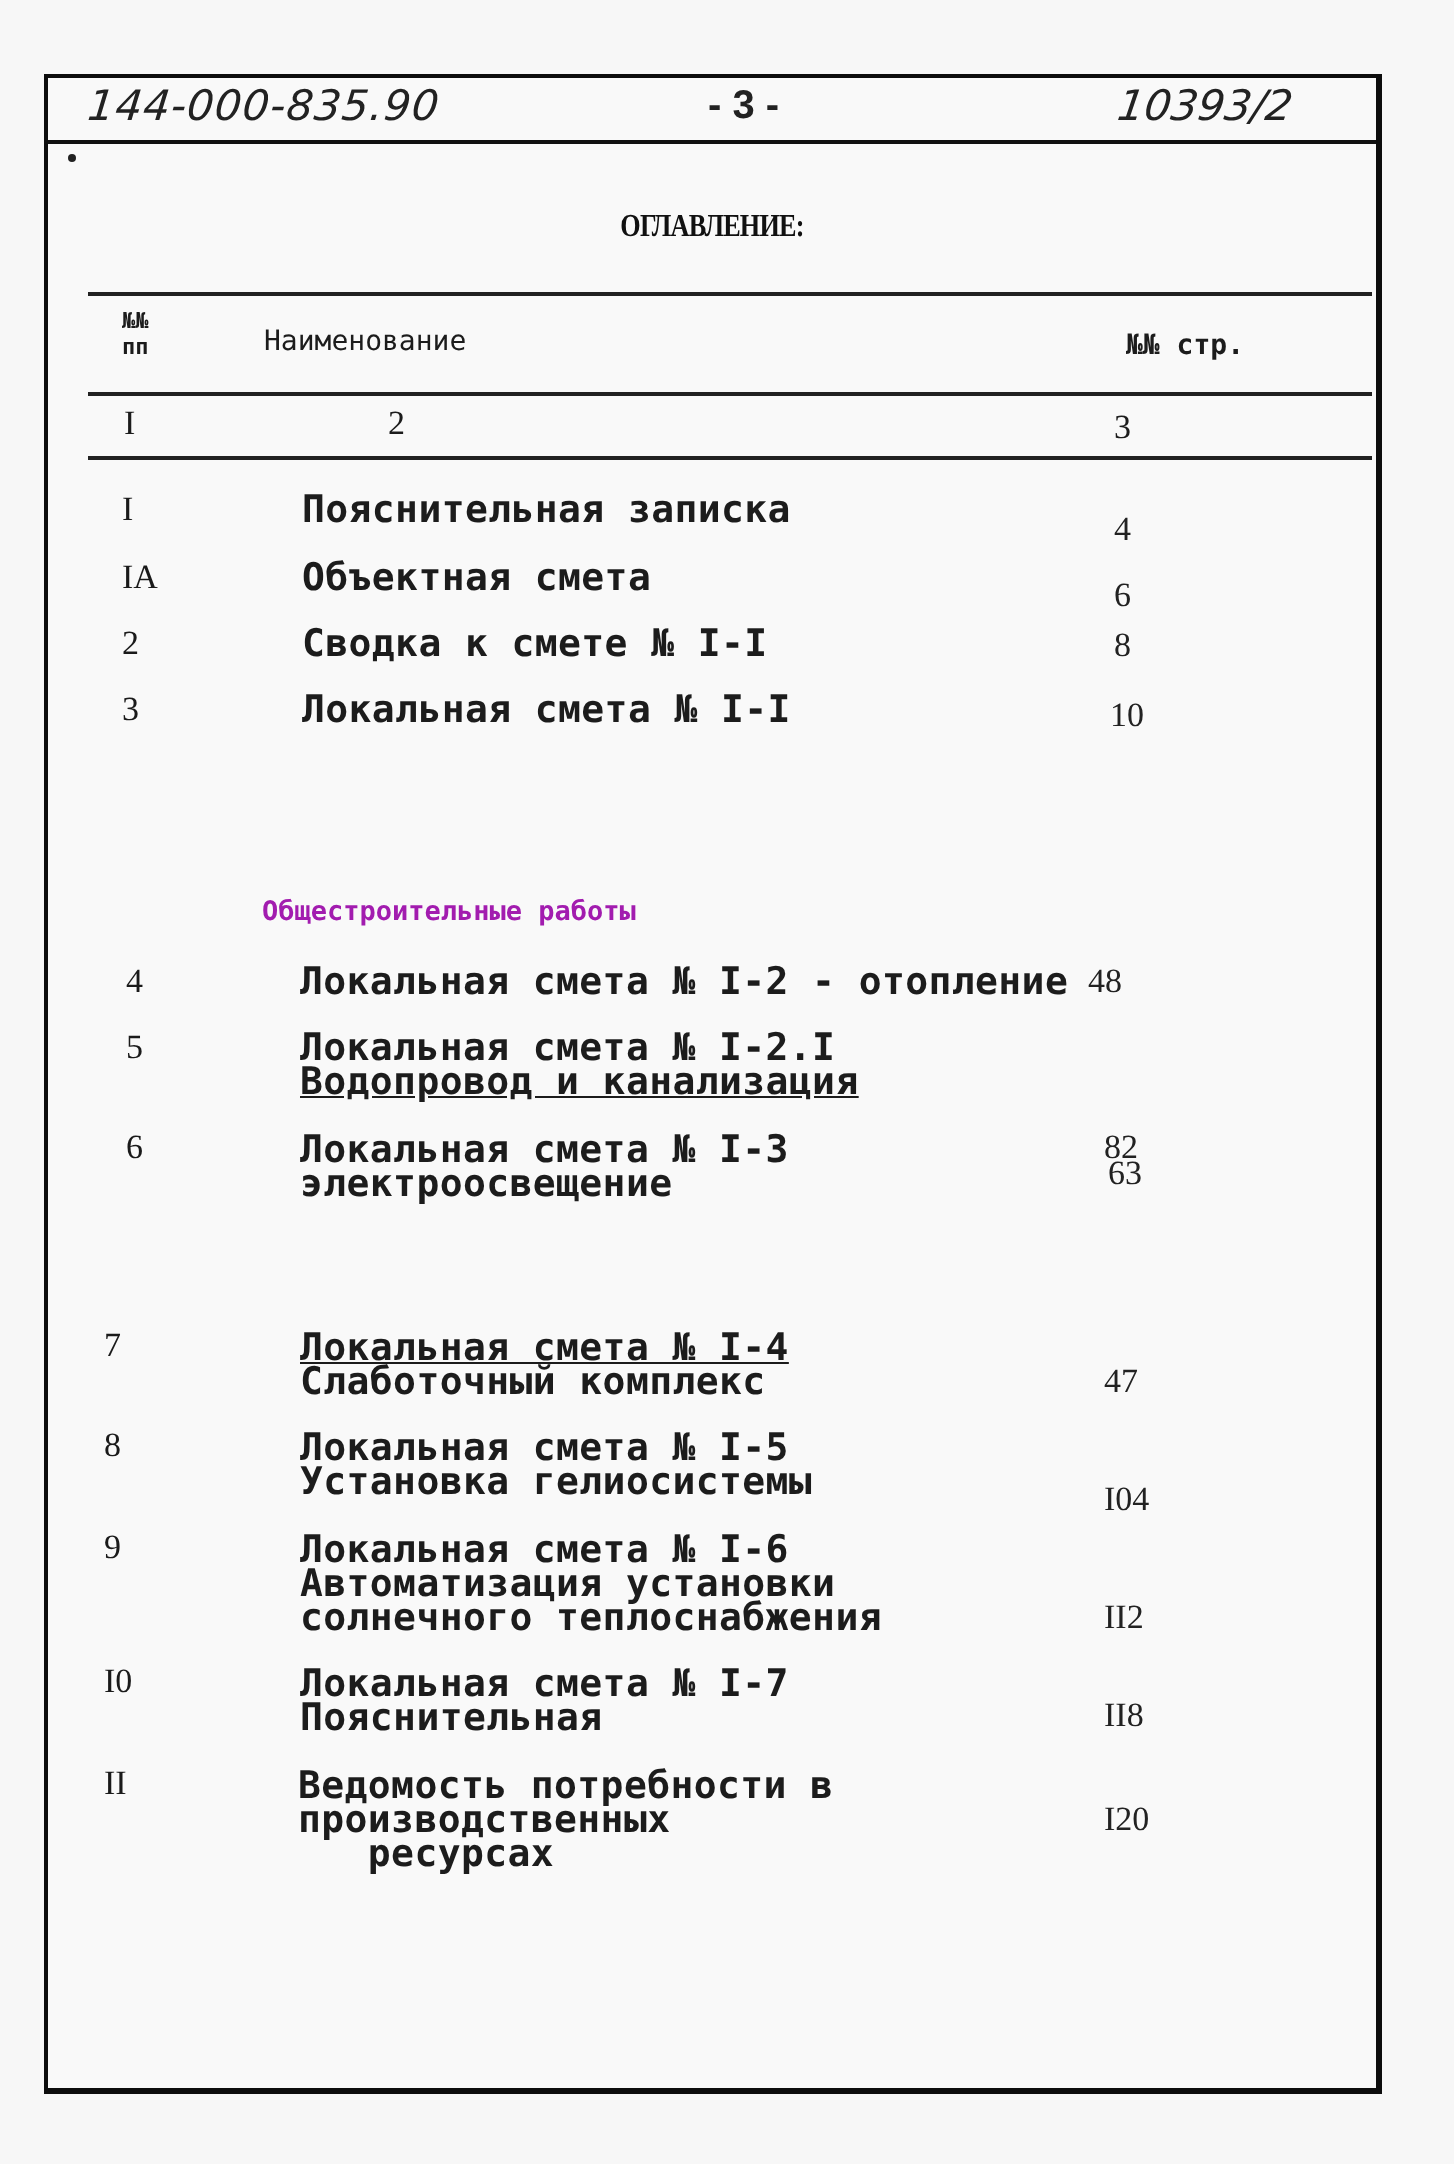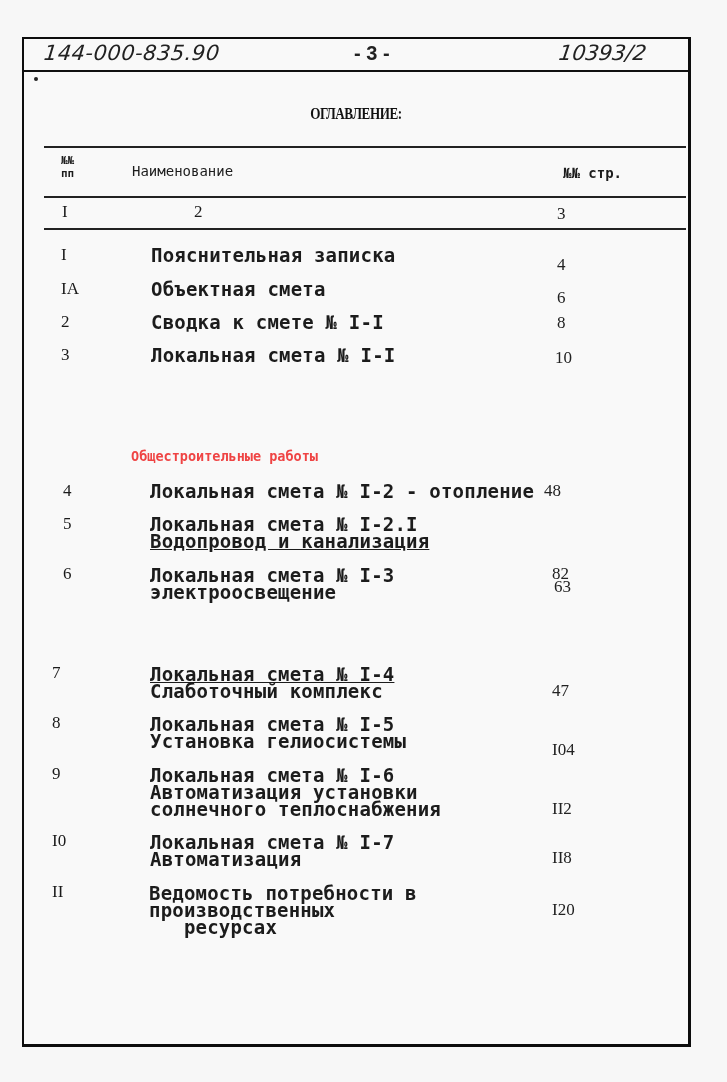--- a/index.html
+++ b/index.html
@@ -132,21 +132,21 @@
       font-family: "Liberation Serif", serif;
       font-size: 17px;
       color: #222;
     }
     .section {
       position: absolute;
       left: 107px;
       font-family: "DejaVu Sans Mono", monospace;
       font-weight: bold;
       font-size: 13.5px;
-      color: #ef4444;
+      color: #a21caf;
     }
   </style>
 </head>
 <body>
 
 <div class="frame">
 
   <div class="stamp">
     <span class="code">144-000-835.90</span>
     <span class="page">- 3 -</span>
@@ -234,21 +234,21 @@
     <span class="n" style="left:28px;">9</span>
     <span class="t" style="left:106px; top:3px;">Локальная смета № I-6</span>
     <span class="t" style="left:106px; top:20px;">Автоматизация установки</span>
     <span class="t" style="left:106px; top:37px;">солнечного теплоснабжения</span>
     <span class="p" style="left:528px; top:35px;">II2</span>
   </div>
 
   <div class="item" style="top:792px;">
     <span class="n" style="left:28px;">I0</span>
     <span class="t" style="left:106px; top:3px;">Локальная смета № I-7</span>
-    <span class="t" style="left:106px; top:20px;">Автоматизация</span>
+    <span class="t" style="left:106px; top:20px;">Пояснительная</span>
     <span class="p" style="left:528px; top:17px;">II8</span>
   </div>
 
   <div class="item" style="top:843px;">
     <span class="n" style="left:28px;">II</span>
     <span class="t" style="left:105px; top:3px;">Ведомость потребности в</span>
     <span class="t" style="left:105px; top:20px;">производственных</span>
     <span class="t" style="left:105px; top:37px;">   ресурсах</span>
     <span class="p" style="left:528px; top:18px;">I20</span>
   </div>

